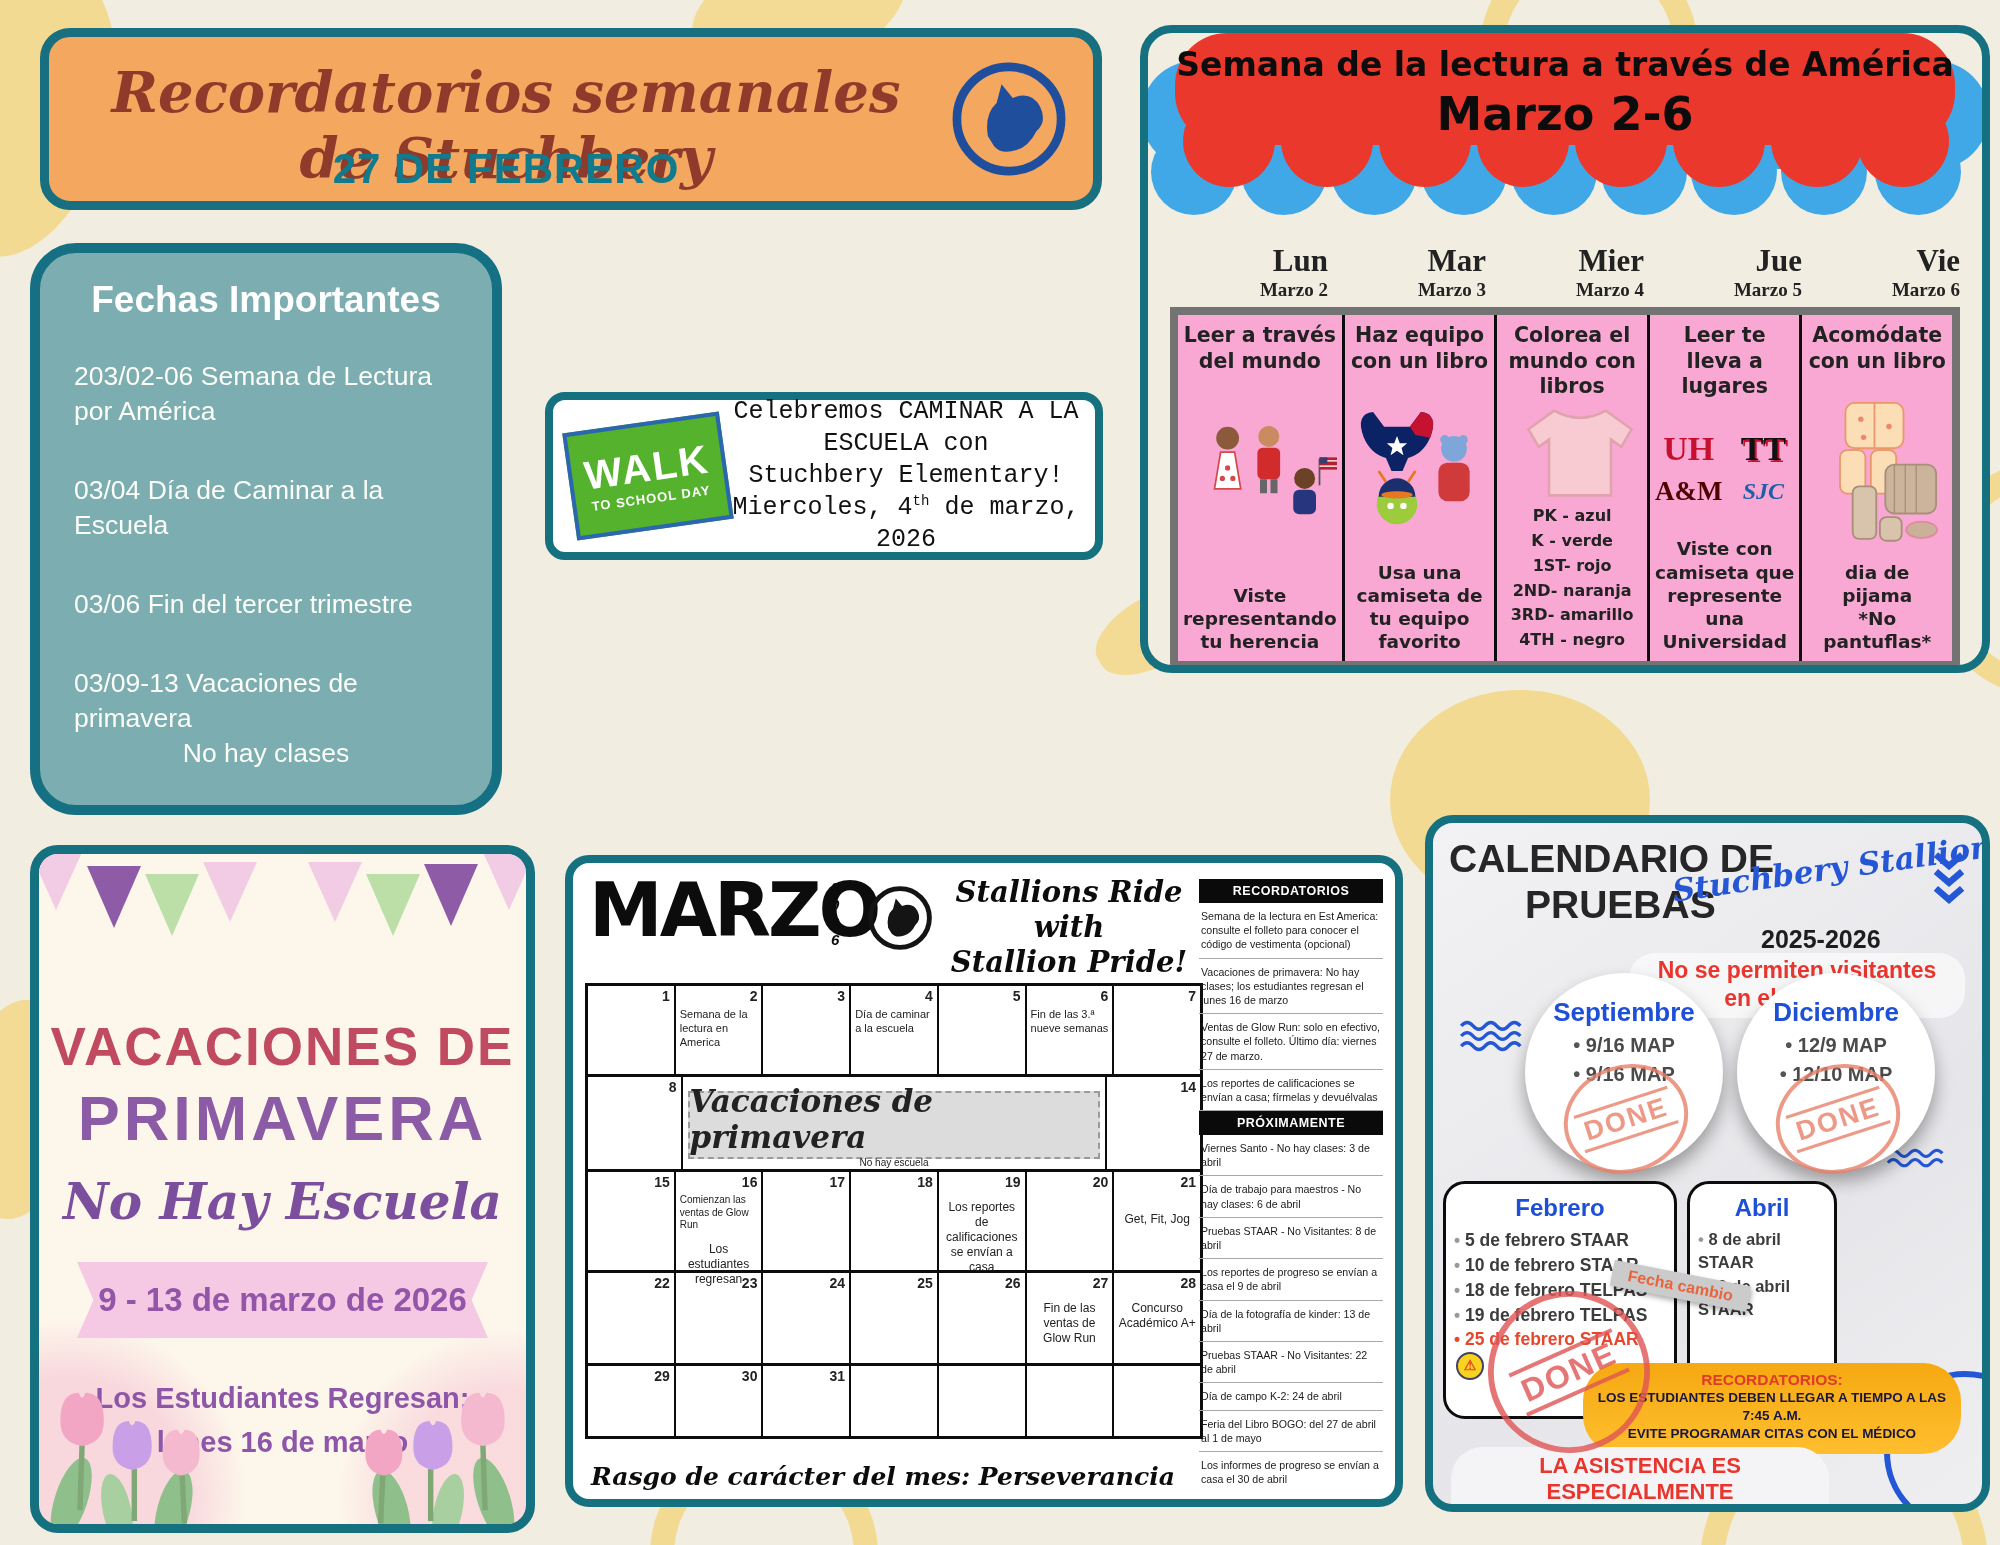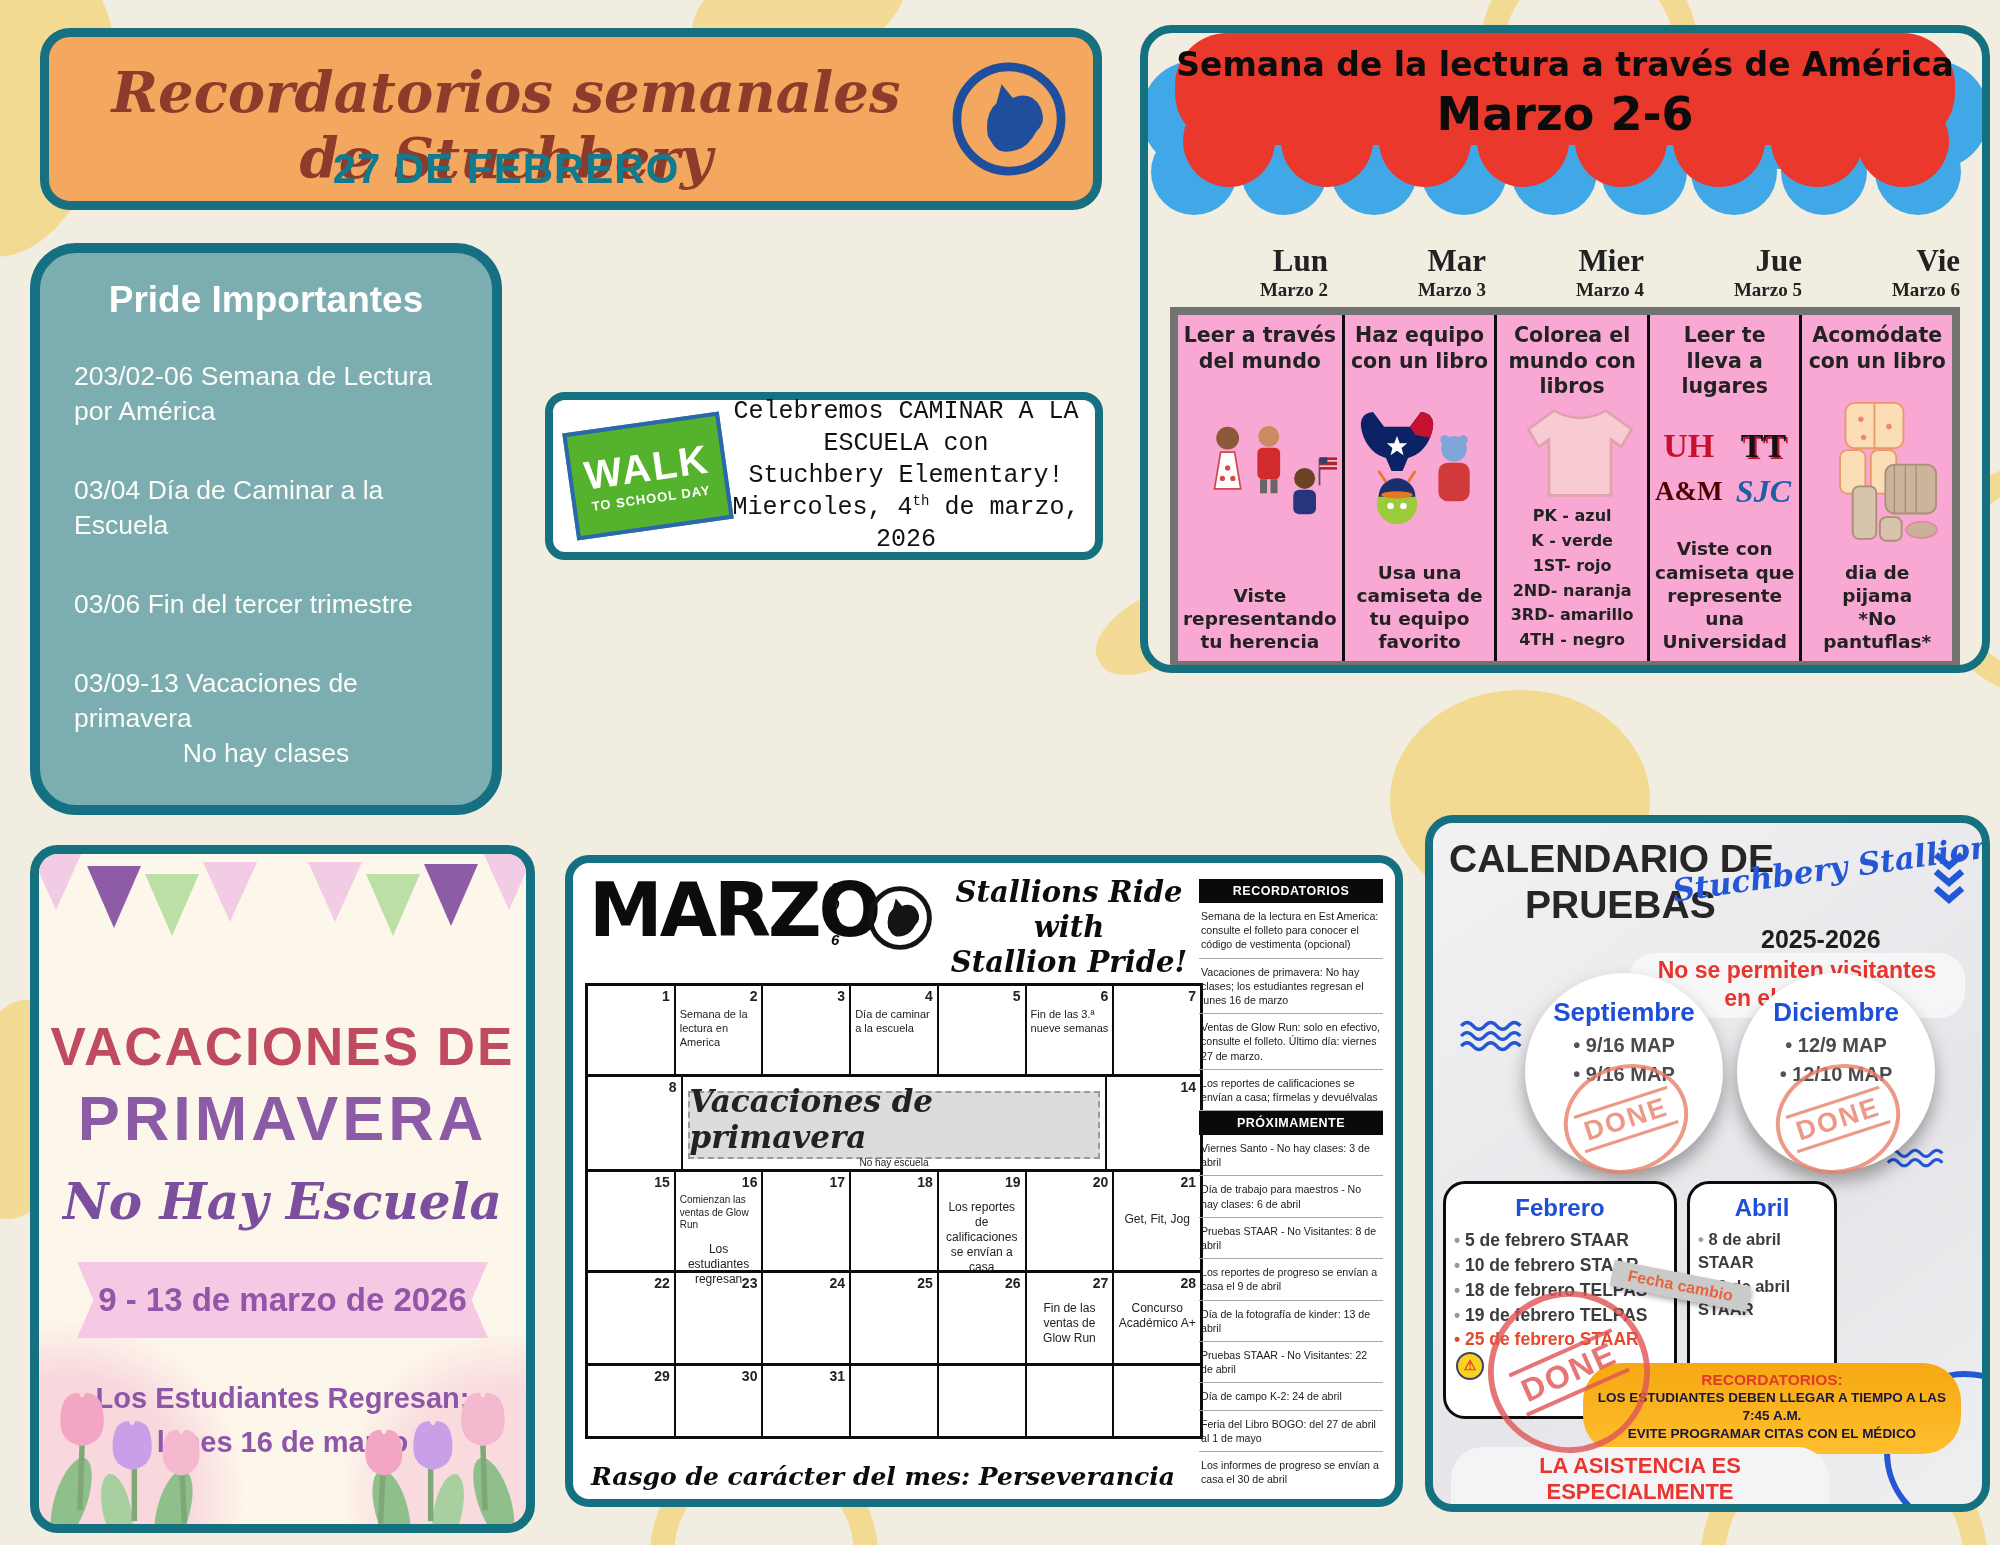--- a/index.html
+++ b/index.html
@@ -61,21 +61,21 @@
   .rw-col:last-child{border-right:none;}
   .rw-heading{font-family:"DejaVu Sans",sans-serif;font-size:20.5px;font-weight:700;text-align:center;line-height:1.25;min-height:56px;}
   .rw-icon{flex:1;display:flex;align-items:center;justify-content:flex-end;width:100%;}
   .rw-footer{font-family:"DejaVu Sans",sans-serif;font-size:18.5px;font-weight:700;text-align:center;line-height:1.25;margin-top:auto;}
   .rw-colors{font-family:"DejaVu Sans",sans-serif;font-size:16px;font-weight:700;line-height:1.55;text-align:center;}
   .logo-grid{display:grid;grid-template-columns:1fr 1fr;gap:8px 10px;align-items:center;justify-items:center;}
   .chip{font-weight:900;}
   .chip-uh{font-size:34px;color:#C8102E;font-family:"Liberation Serif",serif;}
   .chip-tt{font-size:34px;color:#111;text-shadow:2px 2px 0 #C41230;font-family:"Liberation Serif",serif;}
   .chip-am{font-size:27px;color:#500000;font-family:"Liberation Serif",serif;}
-  .chip-sjc{font-size:32px;color:#1F5FA8;font-style:italic;font-family:"Liberation Serif",serif;}
+  .chip-sjc{font-size:24px;color:#1F5FA8;font-style:italic;font-family:"Liberation Serif",serif;}
 
   
   .vac-panel{left:30px;top:845px;width:505px;height:688px;background:#FDF7EB;border:9px solid #15707F;
     border-radius:28px;overflow:hidden;
     background-image:radial-gradient(circle at 6% 96%,rgba(243,178,204,.45) 0 120px,transparent 180px),
                      radial-gradient(circle at 96% 96%,rgba(243,178,204,.4) 0 110px,transparent 170px);}
   .garland{position:absolute;top:-4px;display:flex;gap:4px;}
   .garland.left{left:-10px;} .garland.right{right:-10px;}
   .flag{width:0;height:0;border-left:27px solid transparent;border-right:27px solid transparent;}
   .vac-t1{position:absolute;left:0;right:0;top:162px;text-align:center;font-size:53px;font-weight:900;
@@ -188,21 +188,21 @@
     <div class="header-date">27 DE FEBRERO</div>
     <span class="header-horse">
       <svg viewBox="0 0 100 100" width="124" height="124">
         <circle cx="50" cy="50" r="42" fill="none" stroke="currentColor" stroke-width="7"></circle>
         <path fill="currentColor" d="M33 64 Q30 46 40 37 L44 22 L53 33 Q68 27 75 40 Q81 52 72 60 Q66 72 56 75 Q44 79 38 72 Z"></path>
       </svg>
     </span>
   </div>
 
   <div class="panel fechas-panel">
-    <div class="fechas-title">Pride Importantes</div>
+    <div class="fechas-title">Fechas Importantes</div>
     <div class="fechas-item">203/02-06 Semana de Lectura por América</div>
     <div class="fechas-item">03/04 Día de Caminar a la Escuela</div>
     <div class="fechas-item">03/06 Fin del tercer trimestre</div>
     <div class="fechas-item">
       <div>03/09-13 Vacaciones de primavera</div>
       <div class="center2">No hay clases</div>
     </div>
   </div>
 
   <div class="panel walk-panel">

